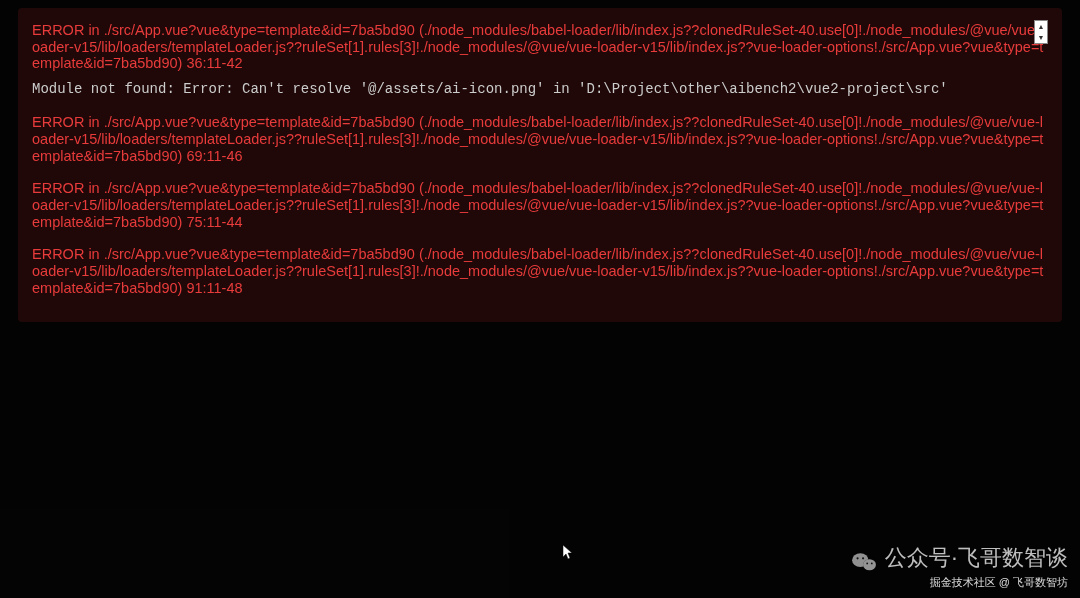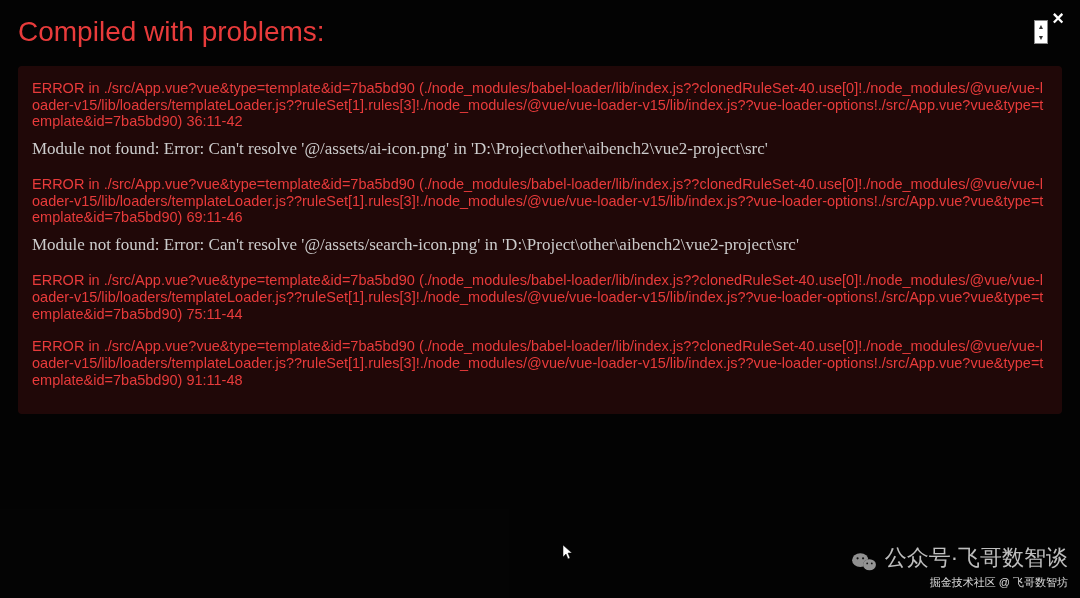--- a/index.html
+++ b/index.html
@@ -78,22 +78,22 @@
     .error-title {
       color: #E83B3B;
       font-size: 14.5px;
       line-height: 1.15;
       font-weight: 400;
       margin-bottom: 8px;
       word-break: break-all;
     }
     .error-detail {
       color: #cccccc;
-      font-family: Liberation Serif, serif;
-      font-size: 17px;
+      font-family: Liberation Mono, monospace;
+      font-size: 14px;
       line-height: 1.3;
       word-break: break-all;
     }
     .watermark {
       position: absolute;
       right: 12px;
       bottom: 8px;
       text-align: right;
     }
     .watermark-main {
@@ -120,38 +120,33 @@
       top: 545px;
       font-size: 14px;
       color: #fff;
       pointer-events: none;
     }
   </style>
 </head>
 <body>
 
 <div class="overlay">
-  <div class="header-row">
-    <h1 class="title">Compiled with problems:</h1>
-    <span class="close-btn">×</span>
-  </div>
 
   <div class="spinner-widget">
     <div class="spinner-up">▲</div>
     <div class="spinner-down">▼</div>
   </div>
 
   <div class="error-container">
     <div class="error-block">
       <div class="error-title">ERROR in ./src/App.vue?vue&amp;type=template&amp;id=7ba5bd90 (./node_modules/babel-loader/lib/index.js??clonedRuleSet-40.use[0]!./node_modules/@vue/vue-loader-v15/lib/loaders/templateLoader.js??ruleSet[1].rules[3]!./node_modules/@vue/vue-loader-v15/lib/index.js??vue-loader-options!./src/App.vue?vue&amp;type=template&amp;id=7ba5bd90) 36:11-42</div>
       <div class="error-detail">Module not found: Error: Can't resolve '@/assets/ai-icon.png' in 'D:\Project\other\aibench2\vue2-project\src'</div>
     </div>
     <div class="error-block">
       <div class="error-title">ERROR in ./src/App.vue?vue&amp;type=template&amp;id=7ba5bd90 (./node_modules/babel-loader/lib/index.js??clonedRuleSet-40.use[0]!./node_modules/@vue/vue-loader-v15/lib/loaders/templateLoader.js??ruleSet[1].rules[3]!./node_modules/@vue/vue-loader-v15/lib/index.js??vue-loader-options!./src/App.vue?vue&amp;type=template&amp;id=7ba5bd90) 69:11-46</div>
-      <div class="error-detail">Module not found: Error: Can't resolve '@/assets/search-icon.png' in 'D:\Project\other\aibench2\vue2-project\src'</div>
     </div>
     <div class="error-block">
       <div class="error-title">ERROR in ./src/App.vue?vue&amp;type=template&amp;id=7ba5bd90 (./node_modules/babel-loader/lib/index.js??clonedRuleSet-40.use[0]!./node_modules/@vue/vue-loader-v15/lib/loaders/templateLoader.js??ruleSet[1].rules[3]!./node_modules/@vue/vue-loader-v15/lib/index.js??vue-loader-options!./src/App.vue?vue&amp;type=template&amp;id=7ba5bd90) 75:11-44</div>
     </div>
     <div class="error-block">
       <div class="error-title">ERROR in ./src/App.vue?vue&amp;type=template&amp;id=7ba5bd90 (./node_modules/babel-loader/lib/index.js??clonedRuleSet-40.use[0]!./node_modules/@vue/vue-loader-v15/lib/loaders/templateLoader.js??ruleSet[1].rules[3]!./node_modules/@vue/vue-loader-v15/lib/index.js??vue-loader-options!./src/App.vue?vue&amp;type=template&amp;id=7ba5bd90) 91:11-48</div>
     </div>
   </div>
 </div>
 

